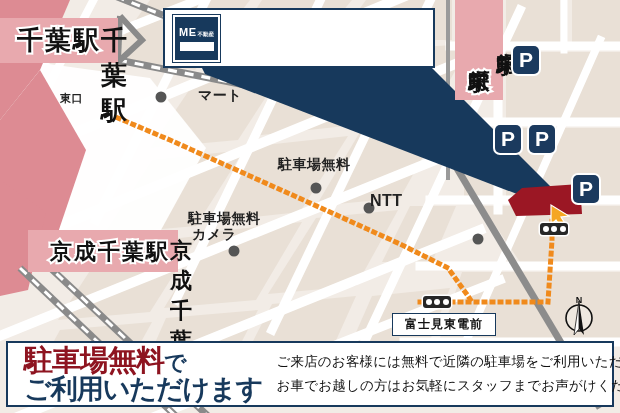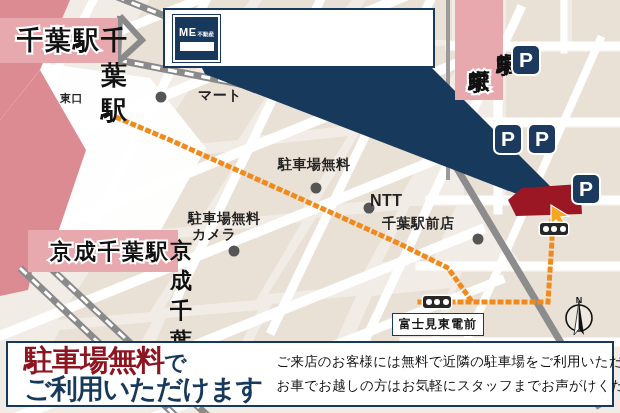--- a/index.html
+++ b/index.html
@@ -80,21 +80,21 @@
   #logo-mark .lm-top b{font-size:11px;}
   #logo-mark .lm-top em{font-style:normal;font-size:5.5px;letter-spacing:0;}
   #logo-mark .lm-bar{width:34px;height:9px;background:#fff;margin-top:4px;}
   #callout .co-text{
     font-size:25px;color:#111;letter-spacing:2px;margin-left:12px;
     font-weight:400;white-space:nowrap;
   }
 
   
   #fujimi-box{
-    position:absolute;left:392px;top:313px;padding:2px 6px;background:#fff;
+    position:absolute;left:392px;top:313px;padding:2px 12px;background:#fff;
     border:1.5px solid #17395c;font-size:12px;font-weight:700;color:#111;
     letter-spacing:1px;white-space:nowrap;
   }
 
   
   #compass{position:absolute;left:562px;top:297px;width:34px;height:42px;}
   #compass .n{
     position:absolute;top:-2px;left:50%;transform:translateX(-50%);
     font-size:9px;font-weight:700;color:#111;
   }
@@ -273,21 +273,20 @@
   <div class="mlabel poi" style="left:278px;top:157px;">駐車場無料</div>
 
   <div class="mlabel poi" style="left:355px;top:192px;font-size:16px;margin-left:15px;">NTT</div>
 
   <div class="mlabel poi" style="left:188px;top:211px;">
     <div>駐車場無料</div>
     <div style="margin-left:4px;">カメラ</div>
   </div>
 
   <div class="mlabel poi" style="left:382px;top:216px;">
-    <div>千葉駅前店</div>
   </div>
 
   <div class="p-badge" style="left:513px;top:46px;">P</div>
   <div class="p-badge" style="left:495px;top:125px;">P</div>
   <div class="p-badge" style="left:529px;top:125px;">P</div>
   <div class="p-badge" style="left:573px;top:175px;">P</div>
 
   <div class="signal" style="left:540px;top:223px;">
     <i></i>
     <i></i>

